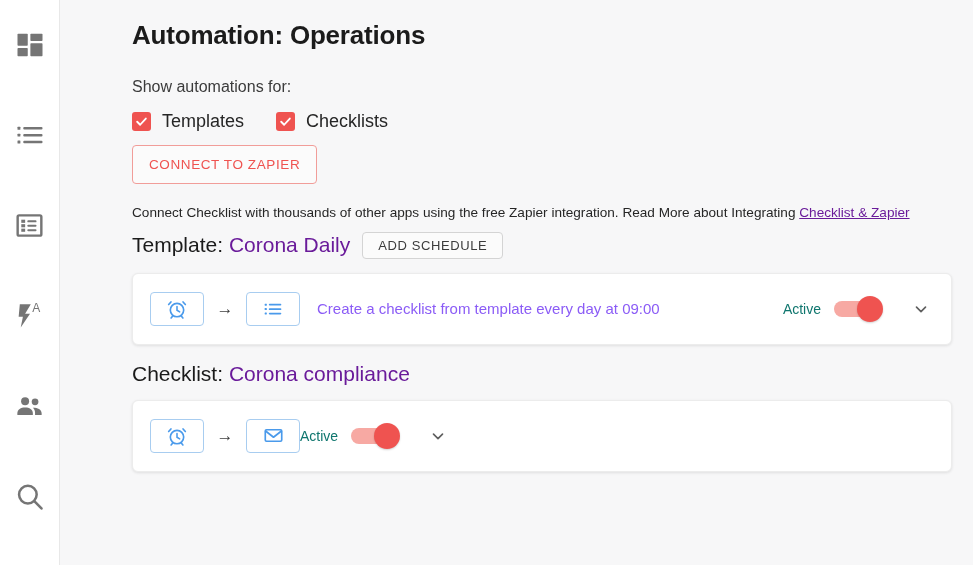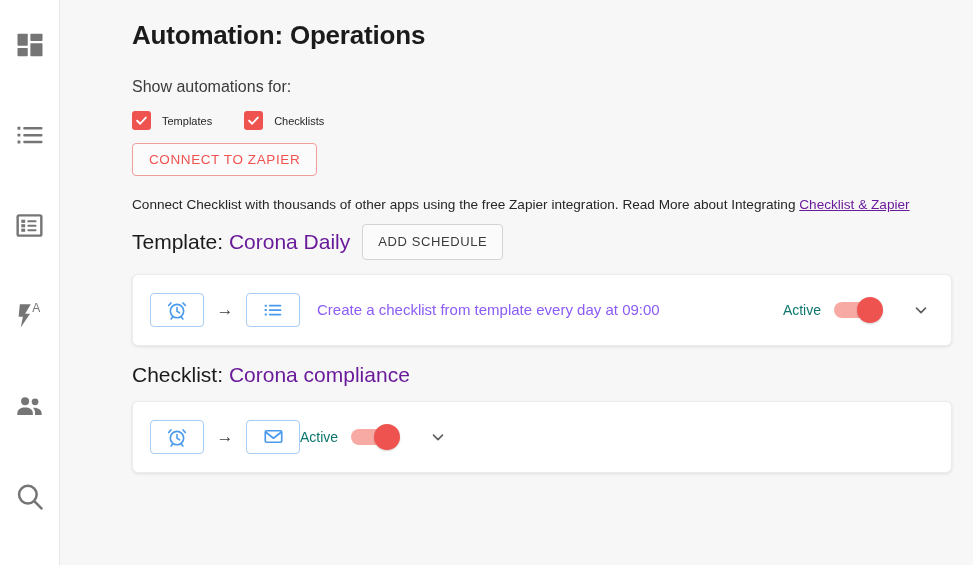--- a/index.html
+++ b/index.html
@@ -78,29 +78,29 @@
     height: 19px;
     border-radius: 3px;
     background: #ef5350;
     display: flex;
     align-items: center;
     justify-content: center;
     margin-right: 11px;
   }
   .cb-box svg { display: block; }
   .cb-label {
-    font-size: 11px;
+    font-size: 18px;
     color: #262626;
   }
 
   .zapier-btn {
     display: inline-flex;
     align-items: center;
     justify-content: center;
-    height: 33px;
+    height: 39px;
     padding: 0 16px;
     border: 1px solid #f19d99;
     border-radius: 4px;
     background: #fbfbfb;
     color: #ef5350;
     font-size: 13.5px;
     letter-spacing: 0.6px;
     cursor: pointer;
     margin-bottom: 20px;
   }
@@ -124,21 +124,21 @@
   }
   .section-title {
     font-size: 21px;
     font-weight: normal;
     color: #1b1b1b;
     white-space: nowrap;
   }
   .section-title .accent { color: #6a1b9a; }
   .add-sched-btn {
     margin-left: 12px;
-    height: 36px;
+    height: 27px;
     padding: 0 15px;
     display: inline-flex;
     align-items: center;
     border: 1px solid #d4d4d4;
     border-radius: 4px;
     background: #fbfbfb;
     color: #3c3c3c;
     font-size: 13px;
     letter-spacing: 0.6px;
     cursor: pointer;

